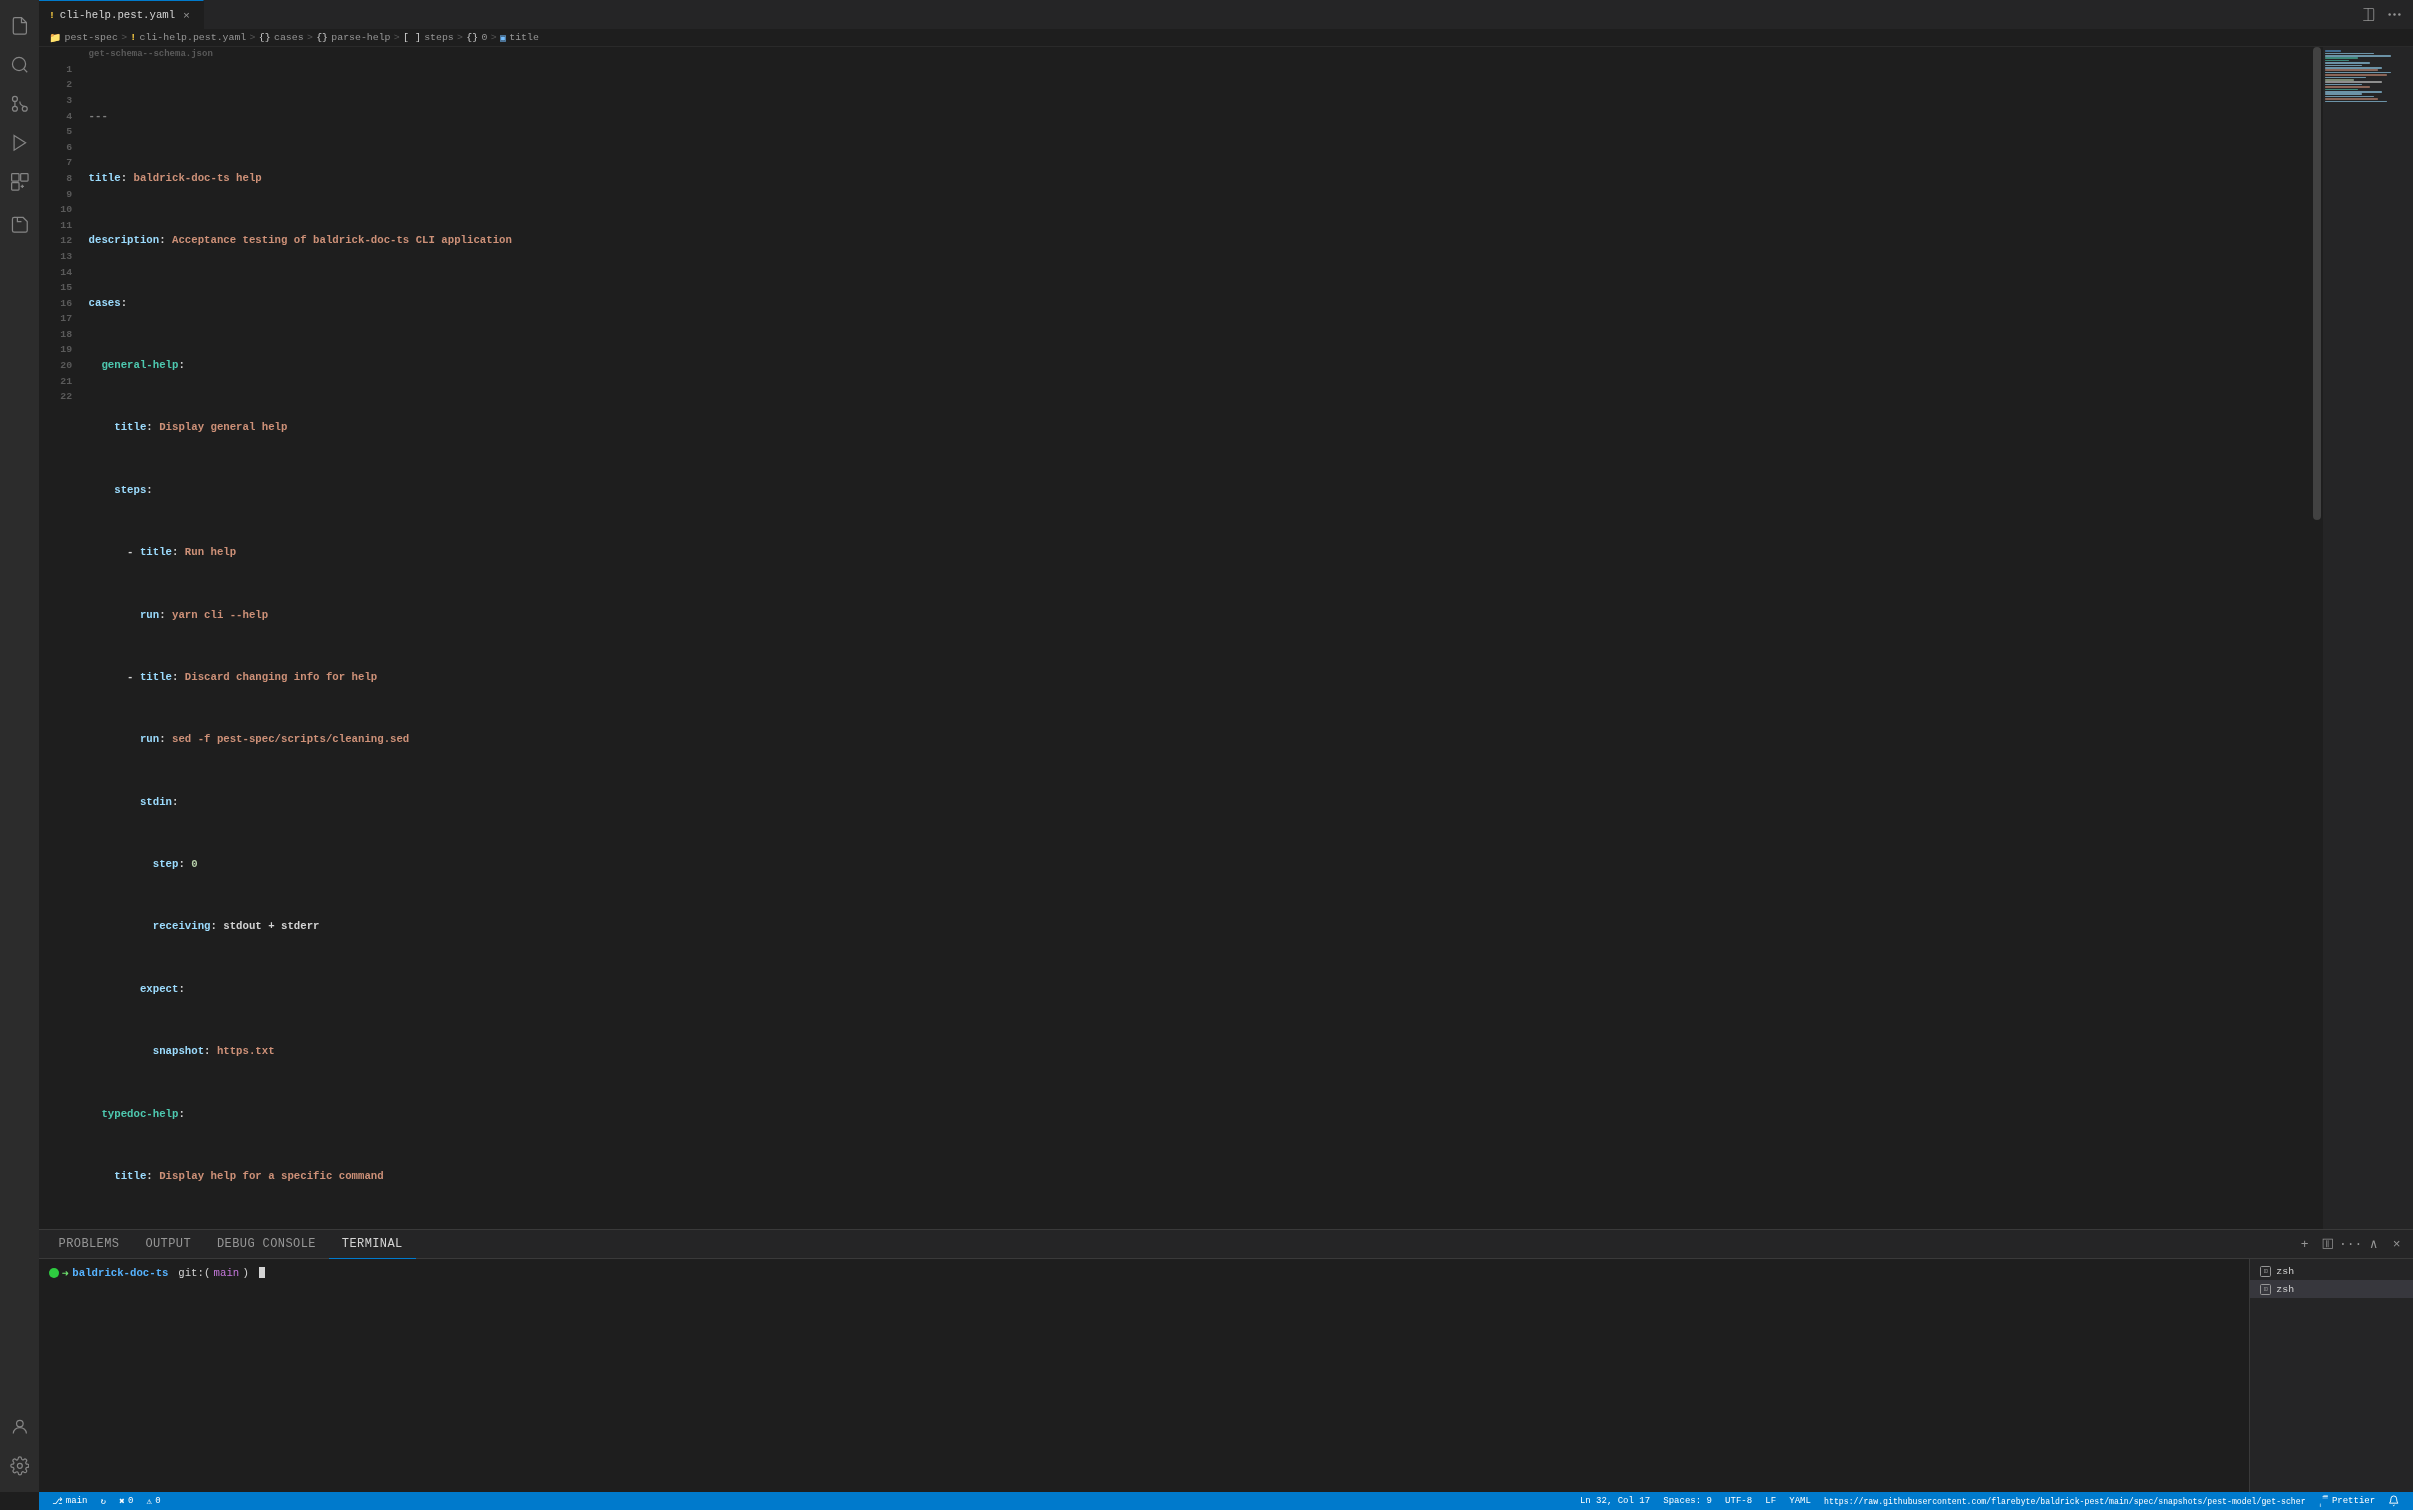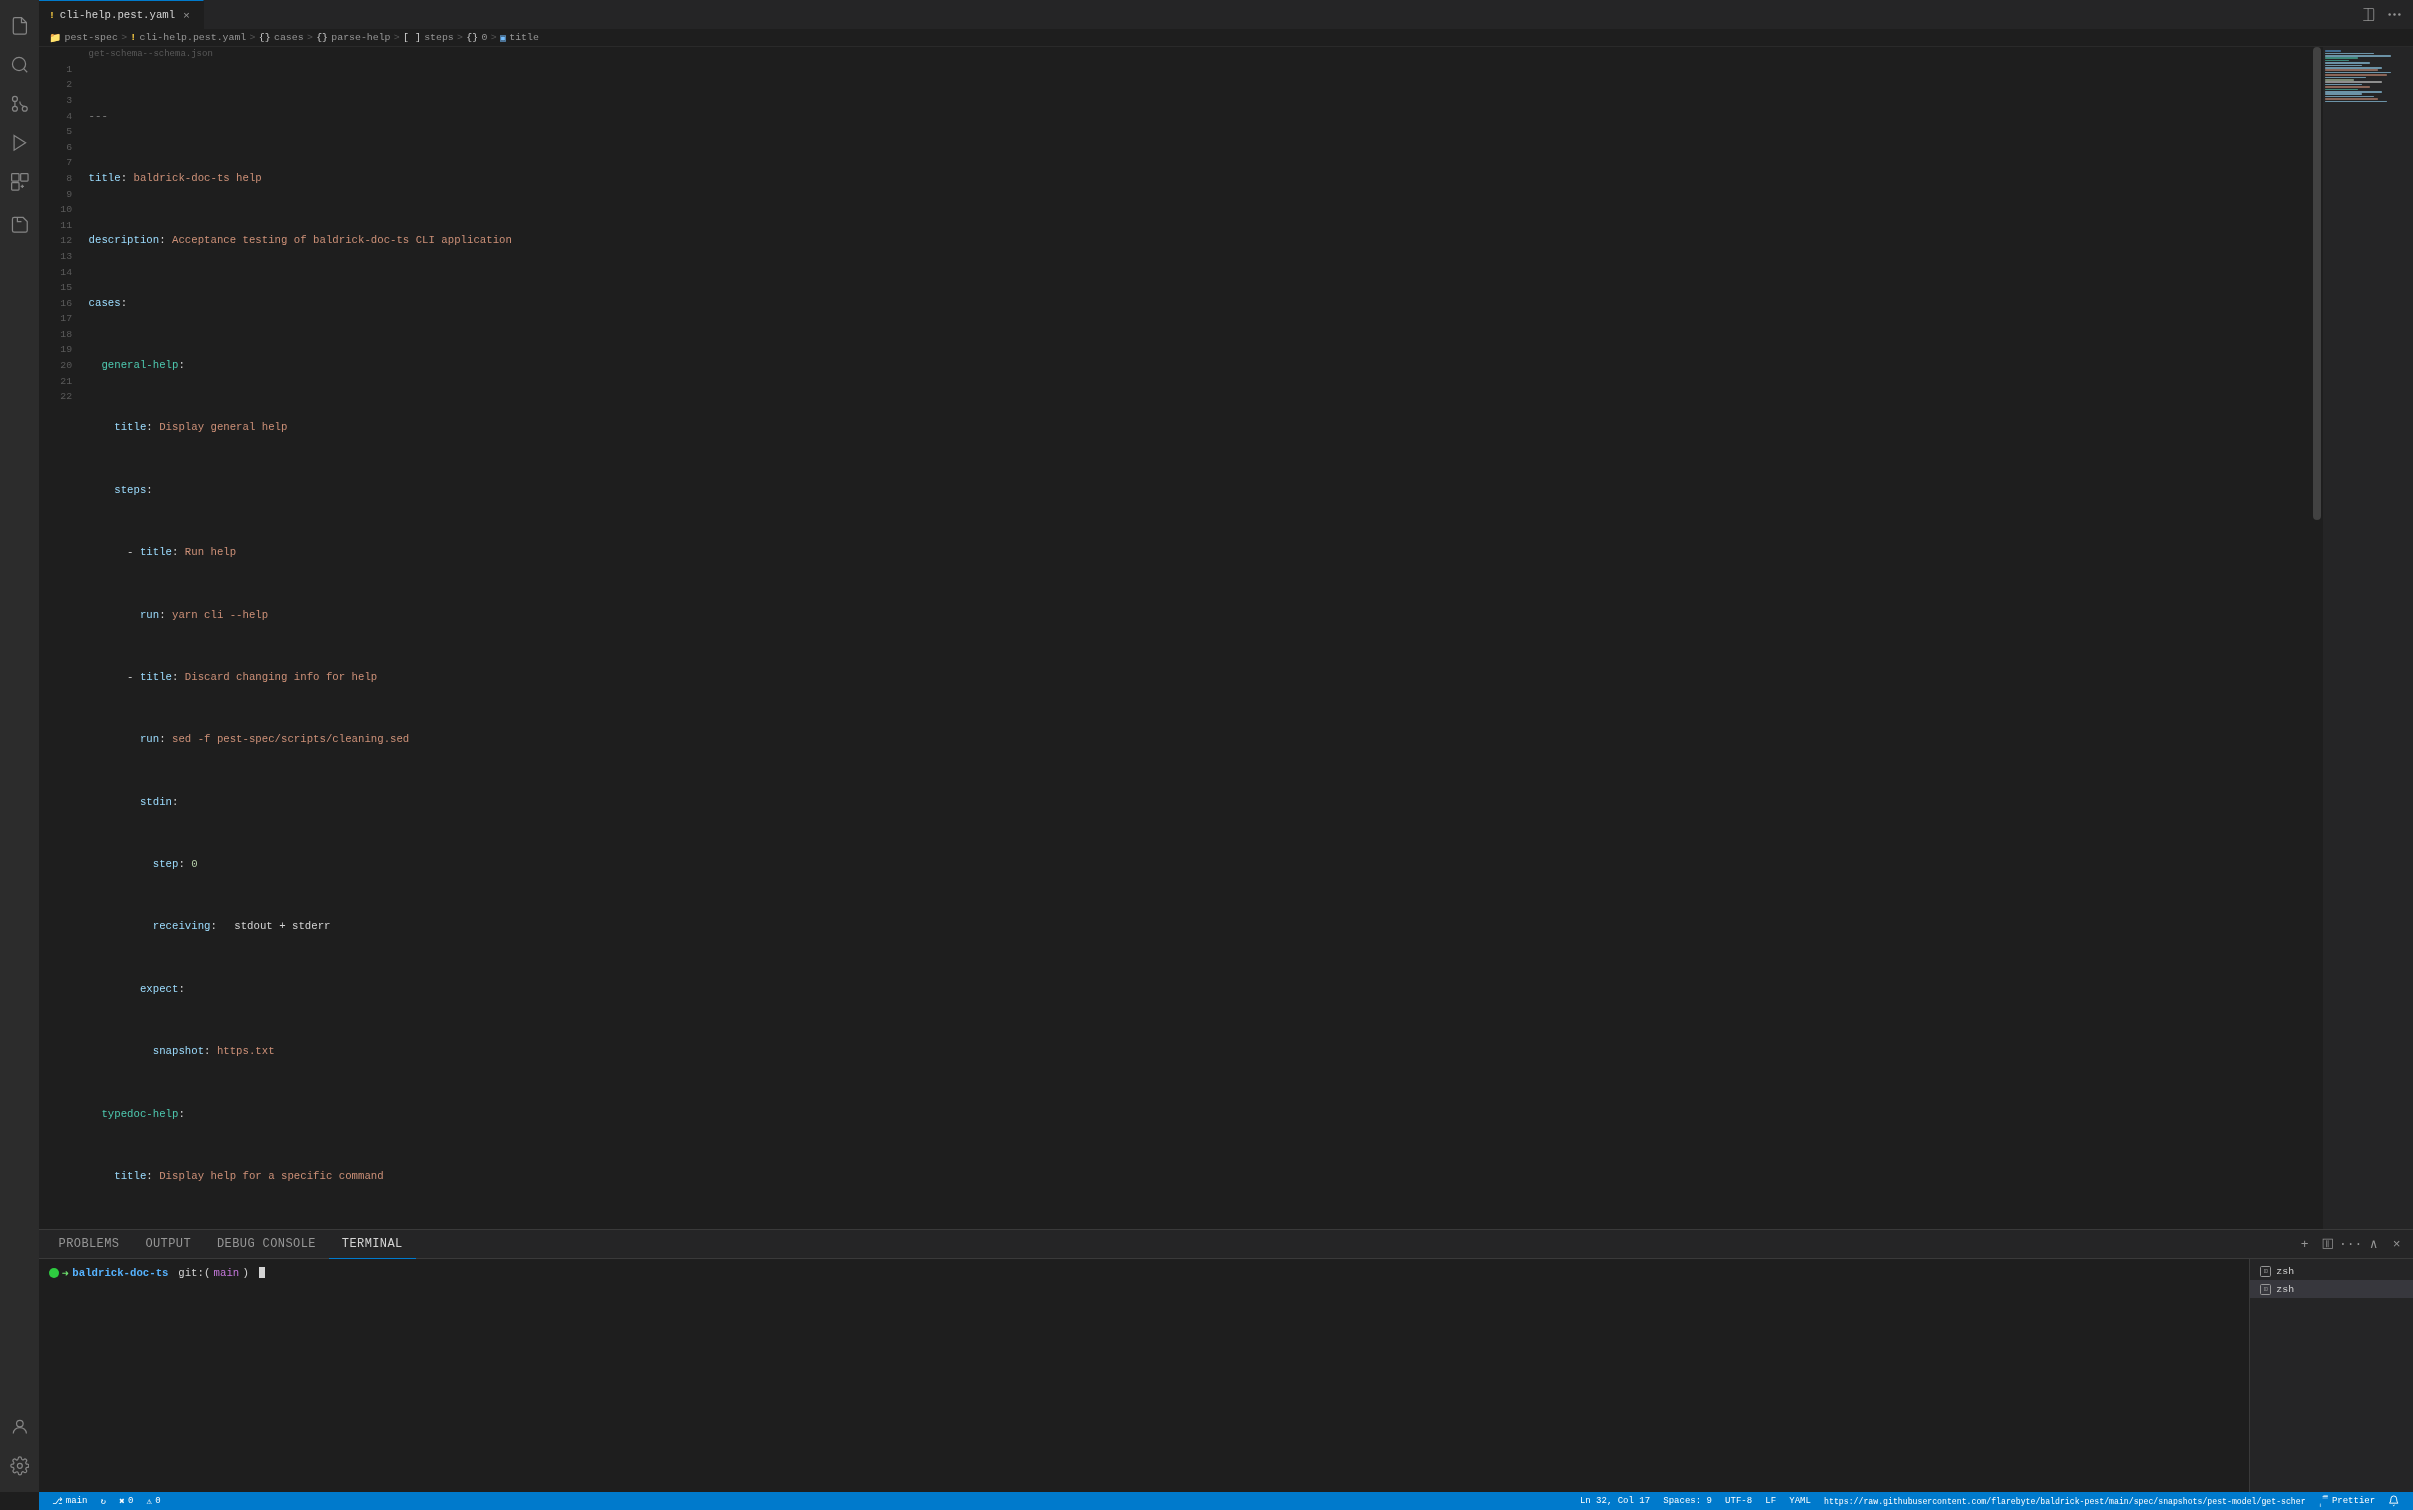--- a/index.html
+++ b/index.html
@@ -138,20 +138,21 @@
     .breadcrumb-icon-braces { color: #d4d4d4; }
     .breadcrumb-icon-bracket { color: #d4d4d4; }
     .breadcrumb-icon-field { color: #75beff; }
 
     
     .editor-area {
       display: flex;
       flex: 1;
       overflow: hidden;
       position: relative;
+      font-weight: bold;
     }
 
     
     .minimap {
       position: absolute;
       right: 0;
       top: 0;
       width: 90px;
       height: 100%;
       background: #252526;
@@ -214,21 +215,21 @@
       width: 8.2px;
       height: 40%;
       background: #424242;
       border-radius: 4.1px;
     }
 
     
     .yaml-key { color: #9cdcfe; }
     .yaml-colon { color: #d4d4d4; }
     .yaml-value-string { color: #ce9178; }
-    .yaml-value-plain { color: #d4d4d4; margin-left: 11px; }
+    .yaml-value-plain { color: #d4d4d4; }
     .yaml-dash { color: #d4d4d4; }
     .yaml-number { color: #b5cea8; }
     .yaml-section { color: #4ec9b0; }
     .yaml-triple-dash { color: #808080; }
 
     
     .panel-area {
       height: 263px;
       background: #1e1e1e;
       border-top: 0.8px solid #3a3a3a;

